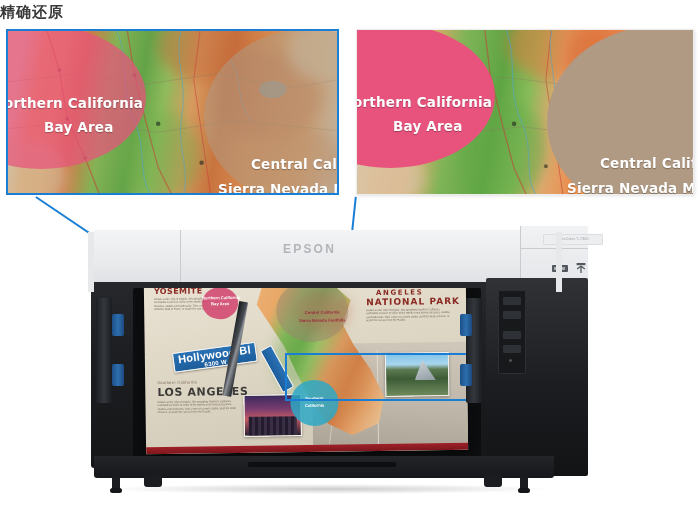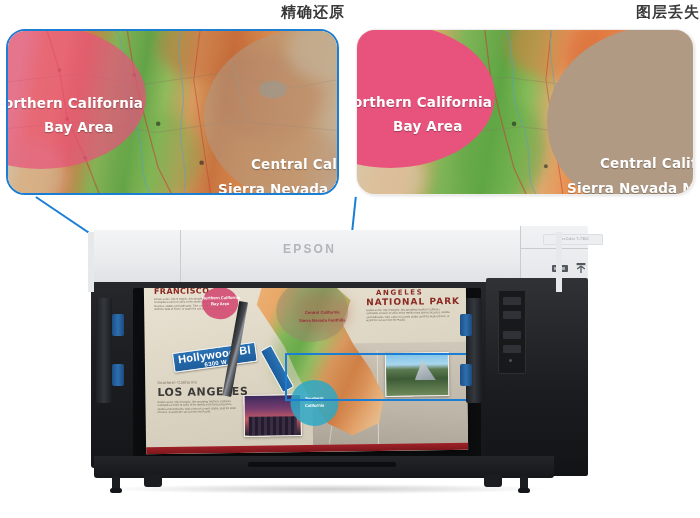--- a/index.html
+++ b/index.html
@@ -11,28 +11,28 @@
     position:relative;
   }
   .stage{position:absolute;left:0;top:0;width:700px;height:518px;}
 
   
   .panel-title{
     position:absolute;
     font-family:"DejaVu Sans","Liberation Sans",sans-serif;
     font-size:15px;font-weight:700;color:#3a3a3a;
     letter-spacing:1px;
-    text-align:right;
+    text-align:left;
     white-space:nowrap;
   }
   #title-left{left:0;top:3px;width:345px;}
   #title-right{left:352px;top:3px;width:348px;}
 
   
-  .panel{position:absolute;overflow:hidden;border-radius:19px;}
+  .panel{position:absolute;overflow:hidden;}
   #panel-left{
     left:6px;top:29px;width:333px;height:166px;
     border:2px solid #1a7fd4;
     box-sizing:border-box;
   }
   #panel-right{
     left:356px;top:29px;width:338px;height:166px;
     border:1px solid #ededed;
     box-sizing:border-box;
     box-shadow:1px 1px 3px rgba(0,0,0,.12);
@@ -273,21 +273,20 @@
     position:absolute;left:20px;top:266px;width:440px;height:10px;
     background:radial-gradient(ellipse at center,rgba(0,0,0,.20),rgba(0,0,0,0) 72%);
   }
 </style>
 </head>
 <body>
 
 <div class="stage">
 
   <div class="panel-title" id="title-left">精确还原</div>
-  <div class="panel-title" id="title-right">图层丢失</div>
 
   <div class="panel" id="panel-left">
     <div class="map-inner">
       <div class="terrain"></div>
 
       <div class="blotch" style="left:150px;top:-20px;width:90px;height:70px;background:#c4683a;opacity:.5;"></div>
       <div class="blotch" style="left:205px;top:20px;width:110px;height:90px;background:#b9603a;opacity:.42;"></div>
       <div class="blotch" style="left:240px;top:95px;width:95px;height:75px;background:#cd7a44;opacity:.45;"></div>
       <div class="blotch" style="left:112px;top:80px;width:80px;height:90px;background:#6fad4c;opacity:.45;"></div>
       <div class="blotch" style="left:280px;top:-10px;width:70px;height:60px;background:#d7c7a9;opacity:.75;"></div>
@@ -396,21 +395,21 @@
         <div class="road-stripe" style="left:72%;top:40%;width:1.6px;height:56%;opacity:.7;"></div>
         <div class="road-stripe" style="left:58%;top:60%;width:1.2px;height:36%;opacity:.5;transform:rotate(8deg);"></div>
 
         <div class="ca-shape" style="left:110px;top:2px;width:134px;height:150px;
                     clip-path:polygon(6% 0%, 60% 0%, 72% 10%, 66% 26%, 74% 40%, 86% 56%, 96% 74%, 92% 92%, 72% 100%, 54% 92%, 40% 74%, 30% 56%, 22% 40%, 12% 26%, 2% 12%);"></div>
 
         <div class="blotch" style="left:150px;top:8px;width:54px;height:40px;background:#b5643b;opacity:.45;"></div>
         <div class="blotch" style="left:128px;top:46px;width:40px;height:60px;background:#6aa74c;opacity:.40;"></div>
         <div class="blotch" style="left:176px;top:70px;width:48px;height:60px;background:#d2884d;opacity:.40;"></div>
 
-        <div class="poster-h" style="left:10px;top:1px;font-size:8px;">FRANCISCO</div>
+        <div class="poster-h" style="left:10px;top:1px;font-size:8px;">YOSEMITE</div>
         <div class="poster-txt" style="left:10px;top:12px;">Known as the 'City of Angels', this sprawling Southern California metropolis is home to some of the world's most famous beaches, studios and landmarks. Take a tour of a movie studio, stroll the Walk of Fame, or watch the sun set over the Pacific.</div>
 
         <div class="poster-h" style="left:232px;top:6px;font-size:7px;letter-spacing:1.6px;">ANGELES</div>
         <div class="poster-h" style="left:222px;top:14px;font-size:9px;letter-spacing:1px;">NATIONAL PARK</div>
         <div class="poster-txt" style="left:222px;top:26px;width:84px;">Known as the 'City of Angels', this sprawling Southern California metropolis is home to some of the world's most famous beaches, studios and landmarks. Take a tour of a movie studio, stroll the Walk of Fame, or watch the sun set over the Pacific.</div>
 
         <div class="poster-sub" style="left:12px;top:94px;">Southern California</div>
         <div class="poster-h" style="left:12px;top:100px;font-size:11px;color:#3c3a38;letter-spacing:.6px;">LOS ANGELES</div>
         <div class="poster-txt" style="left:12px;top:115px;width:80px;">Known as the 'City of Angels', this sprawling Southern California metropolis is home to some of the world's most famous beaches, studios and landmarks. Take a tour of a movie studio, stroll the Walk of Fame, or watch the sun set over the Pacific.</div>
 

